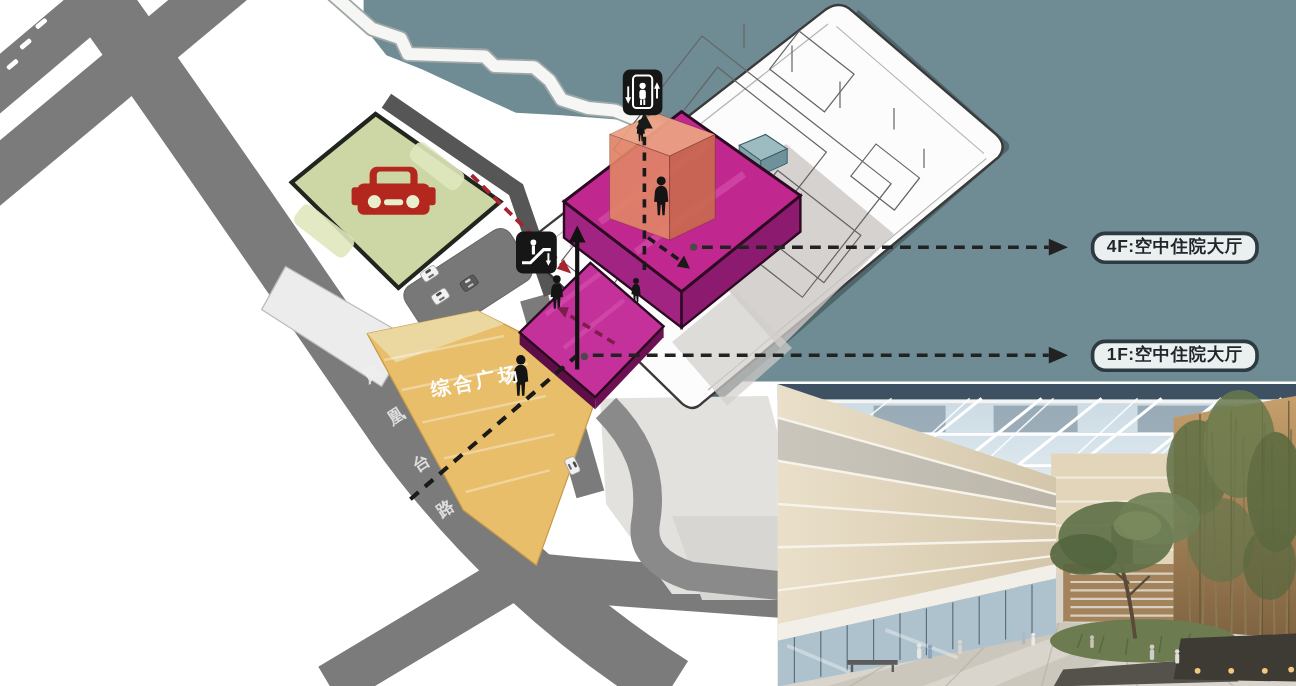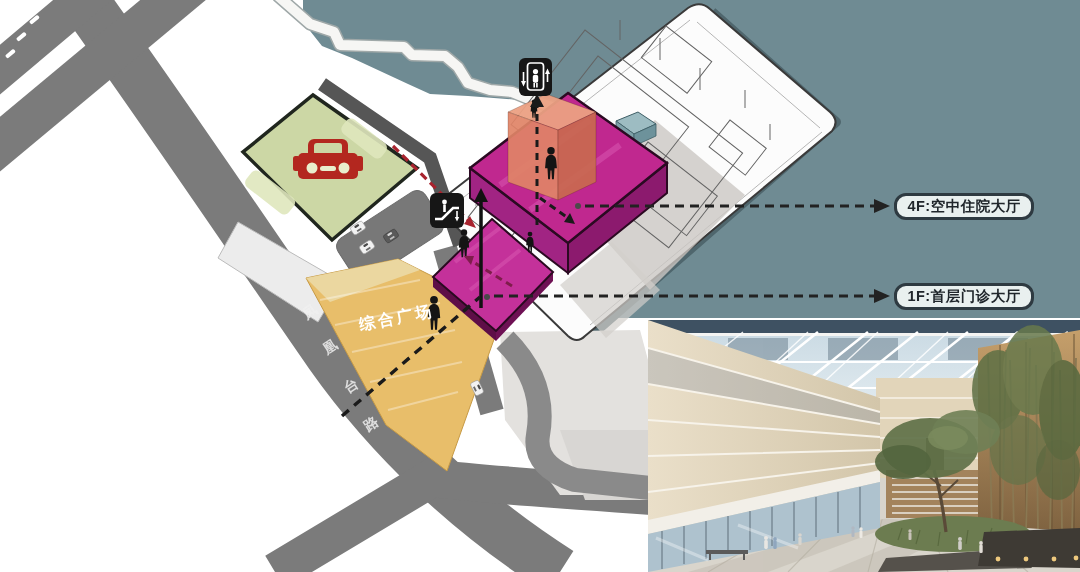--- a/index.html
+++ b/index.html
@@ -1,21 +1,21 @@
 <!DOCTYPE html>
 <html><head>
 <meta charset="utf-8">
 <style>
   html,body{margin:0;padding:0;background:#ffffff;}
   #stage{position:relative;width:1080px;height:572px;overflow:hidden;background:#ffffff;
          font-family:"Liberation Sans",sans-serif;}
   #map{position:absolute;left:0;top:0;}
   .callout{position:absolute;width:134px;height:21px;background:#E9F0EF;border:3px solid #2E3A41;
-           border-radius:12px;display:flex;align-items:center;justify-content:center;
-           font-size:14.5px;font-weight:bold;color:#20262B;letter-spacing:0.5px;white-space:nowrap;}
+           border-radius:12px;display:flex;align-items:flex-start;justify-content:center;
+           font-size:14.5px;font-weight:bold;color:#20262B;letter-spacing:0.5px;white-space:nowrap;margin-left:15px;}
   #callout-4f{left:894px;top:193px;}
   #callout-1f{left:894px;top:283px;}
   #photo{position:absolute;left:648px;top:320px;width:432px;height:252px;overflow:hidden;background:#d8d4cc;}
   svg text{font-family:"Liberation Sans",sans-serif;}
 </style>
 </head>
 <body>
 
 <div id="stage">
 
@@ -225,21 +225,21 @@
     <text x="323" y="352" transform="rotate(-33 329 347)">凰</text>
     <text x="344" y="391" transform="rotate(-33 350 386)">台</text>
     <text x="364" y="429" transform="rotate(-33 370 424)">路</text>
   </g>
 </svg>
 
 <div class="callout" id="callout-4f">
   <span>4F:空中住院大厅</span>
 </div>
 <div class="callout" id="callout-1f">
-  <span>1F:首层门诊大厅</span>
+  <span>1F:空中住院大厅</span>
 </div>
 
 <div id="photo">
 <svg width="432" height="252" viewBox="0 0 432 252">
   <defs>
     <linearGradient id="skyg" x1="0" y1="0" x2="0" y2="1">
       <stop offset="0" stop-color="#C7D8E2"></stop>
             <stop offset="1" stop-color="#EAF1F4"></stop>
     </linearGradient>
     <linearGradient id="wallg" x1="0" y1="0" x2="1" y2="0">

